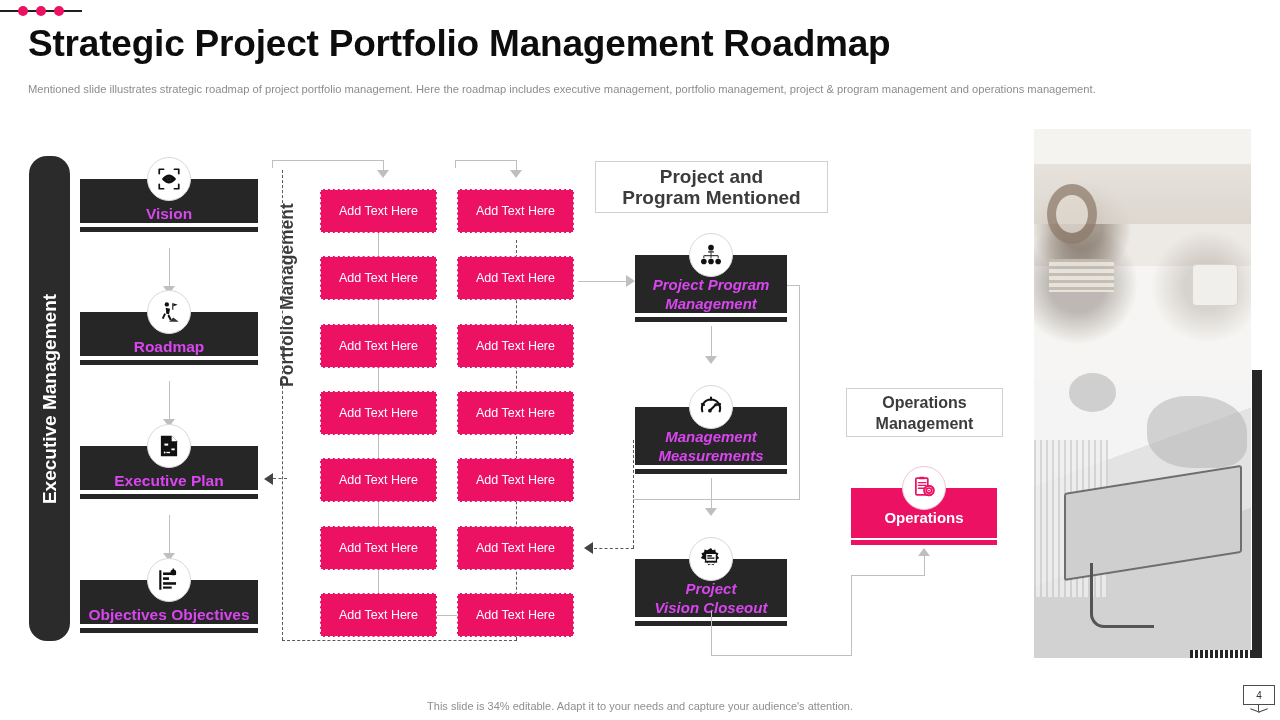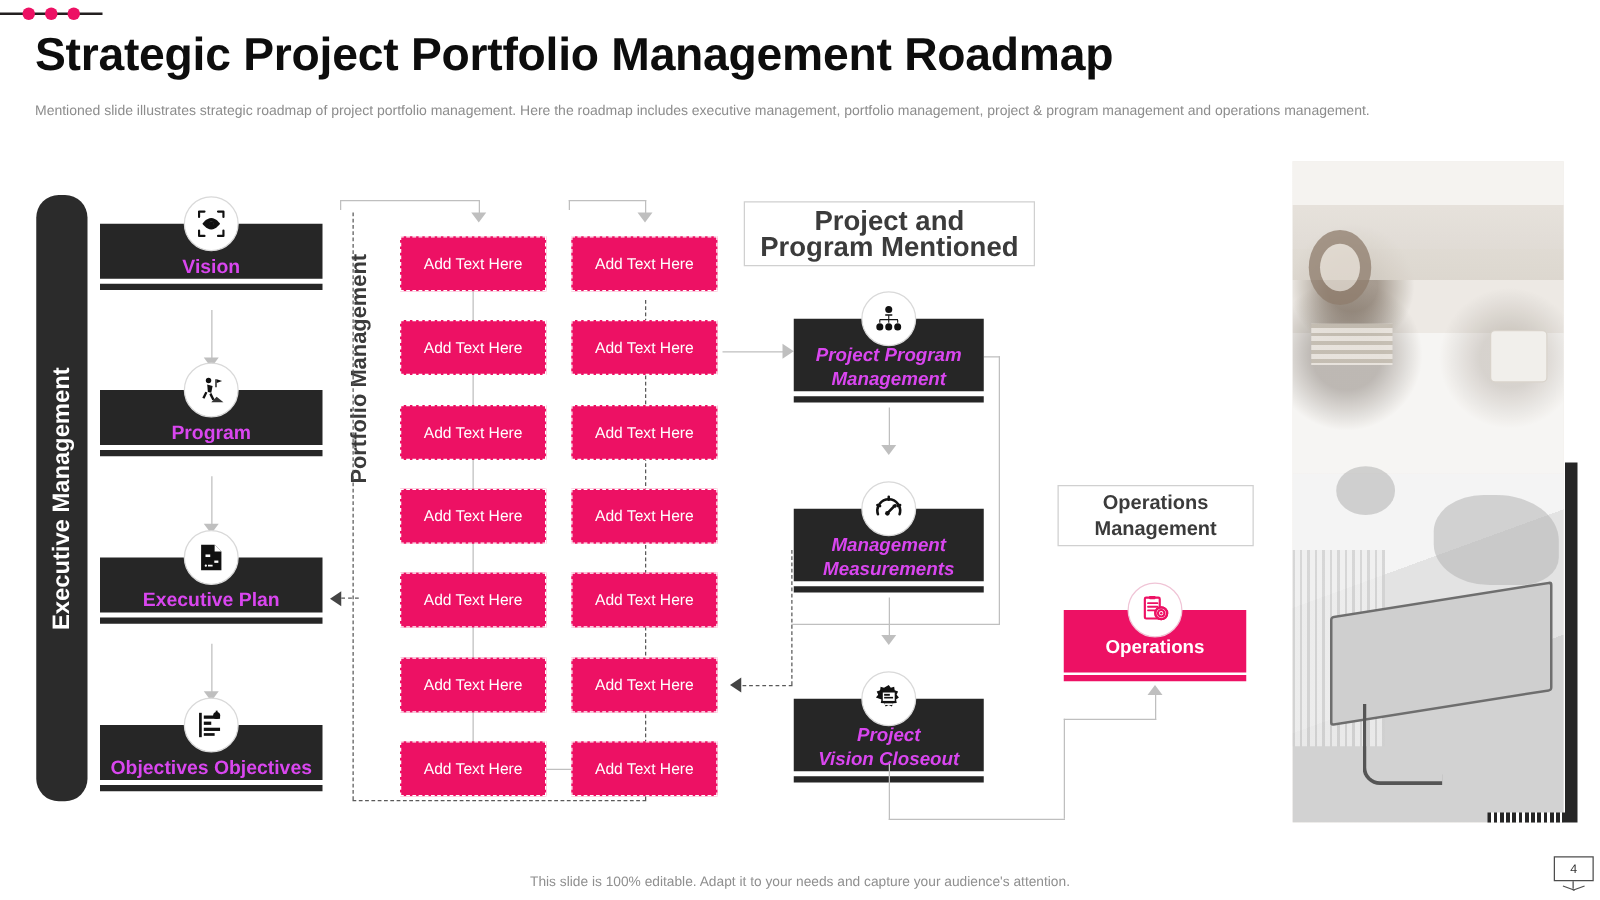--- a/index.html
+++ b/index.html
@@ -83,21 +83,21 @@
     transform-origin:left top;transform:rotate(-90deg) translate(-220px,0);
     color:#3b3b3b;font-size:17.5px;font-weight:bold;text-align:center;
     line-height:30px;white-space:nowrap;
   }
   
   .plate{
     position:absolute;border:1px solid #d0d0d0;background:#fff;box-sizing:border-box;
     display:flex;align-items:center;justify-content:center;text-align:center;
     color:#3b3b3b;font-weight:bold;
   }
-  #plate-ppm{left:595px;top:161px;width:233px;height:52px;font-size:22px;line-height:21px;}
+  #plate-ppm{left:595px;top:161px;width:233px;height:52px;font-size:19px;line-height:21px;}
   #plate-ops{left:846px;top:388px;width:157px;height:49px;font-size:16px;line-height:21px;}
 
   
   #ops-node{position:absolute;left:851px;top:466px;width:146px;}
   #ops-node .card{
     position:absolute;left:0;top:22px;width:100%;height:50px;background:#ED1164;
     color:#fff;font-size:15px;font-weight:bold;
     display:flex;align-items:center;justify-content:center;padding-top:8px;box-sizing:border-box;
   }
   #ops-node .bar{position:absolute;left:0;top:74px;width:100%;height:5px;background:#ED1164;}
@@ -181,21 +181,21 @@
       <path d="M3 3h4M3 3v4M21 3h-4M21 3v4M3 21h4M3 21v-4M21 21h-4M21 21v-4" stroke-linecap="round"></path>
       <path d="M5.5 12s2.8-4.2 6.5-4.2S18.5 12 18.5 12s-2.8 4.2-6.5 4.2S5.5 12 5.5 12z" fill="#111" stroke="none"></path>
       <circle cx="12" cy="12" r="2.4" fill="#fff"></circle>
         <circle cx="12" cy="12" r="1.1" fill="#111"></circle>
     </svg>
   </div>
 </div>
 
 <div class="node lnode" style="left:80px;top:290px;">
   <div class="card">
-    <span>Program</span>
+    <span>Roadmap</span>
   </div>
   <div class="bar"></div>
   <div class="ico">
     <svg viewBox="0 0 24 24" fill="#111">
       <circle cx="10" cy="5" r="2"></circle>
       <path d="M9 8 L13 9 L12 14 L9.5 13.5 Z"></path>
       <path d="M12 14 L14.5 19 L12.8 19.6 L10.6 15.4 Z"></path>
       <path d="M9.2 13.8 L7 18.5 L5.4 17.8 L7.6 13.2 Z"></path>
       <path d="M16 4 L16 10 L15 10 L15 4 Z"></path>
       <path d="M16 4 L20 5.4 L16 6.8 Z"></path>
@@ -437,21 +437,21 @@
     <div class="page"></div>
     <div class="hand2"></div>
     <div class="hand"></div>
     <div class="tablet"></div>
     <div class="cord"></div>
   </div>
 </div>
 <div id="photo-edge"></div>
 <div id="photo-strip"></div>
 
-<div id="footer-note">This slide is 100% editable. Adapt it to your needs and capture your audience's attention.</div>
+<div id="footer-note">This slide is 34% editable. Adapt it to your needs and capture your audience's attention.</div>
 <div id="page-badge">
   <div class="screen">
     <span>4</span>
   </div>
   <div class="leg"></div>
   <div class="legl"></div>
   <div class="legr"></div>
 </div>
 
 </body></html>

